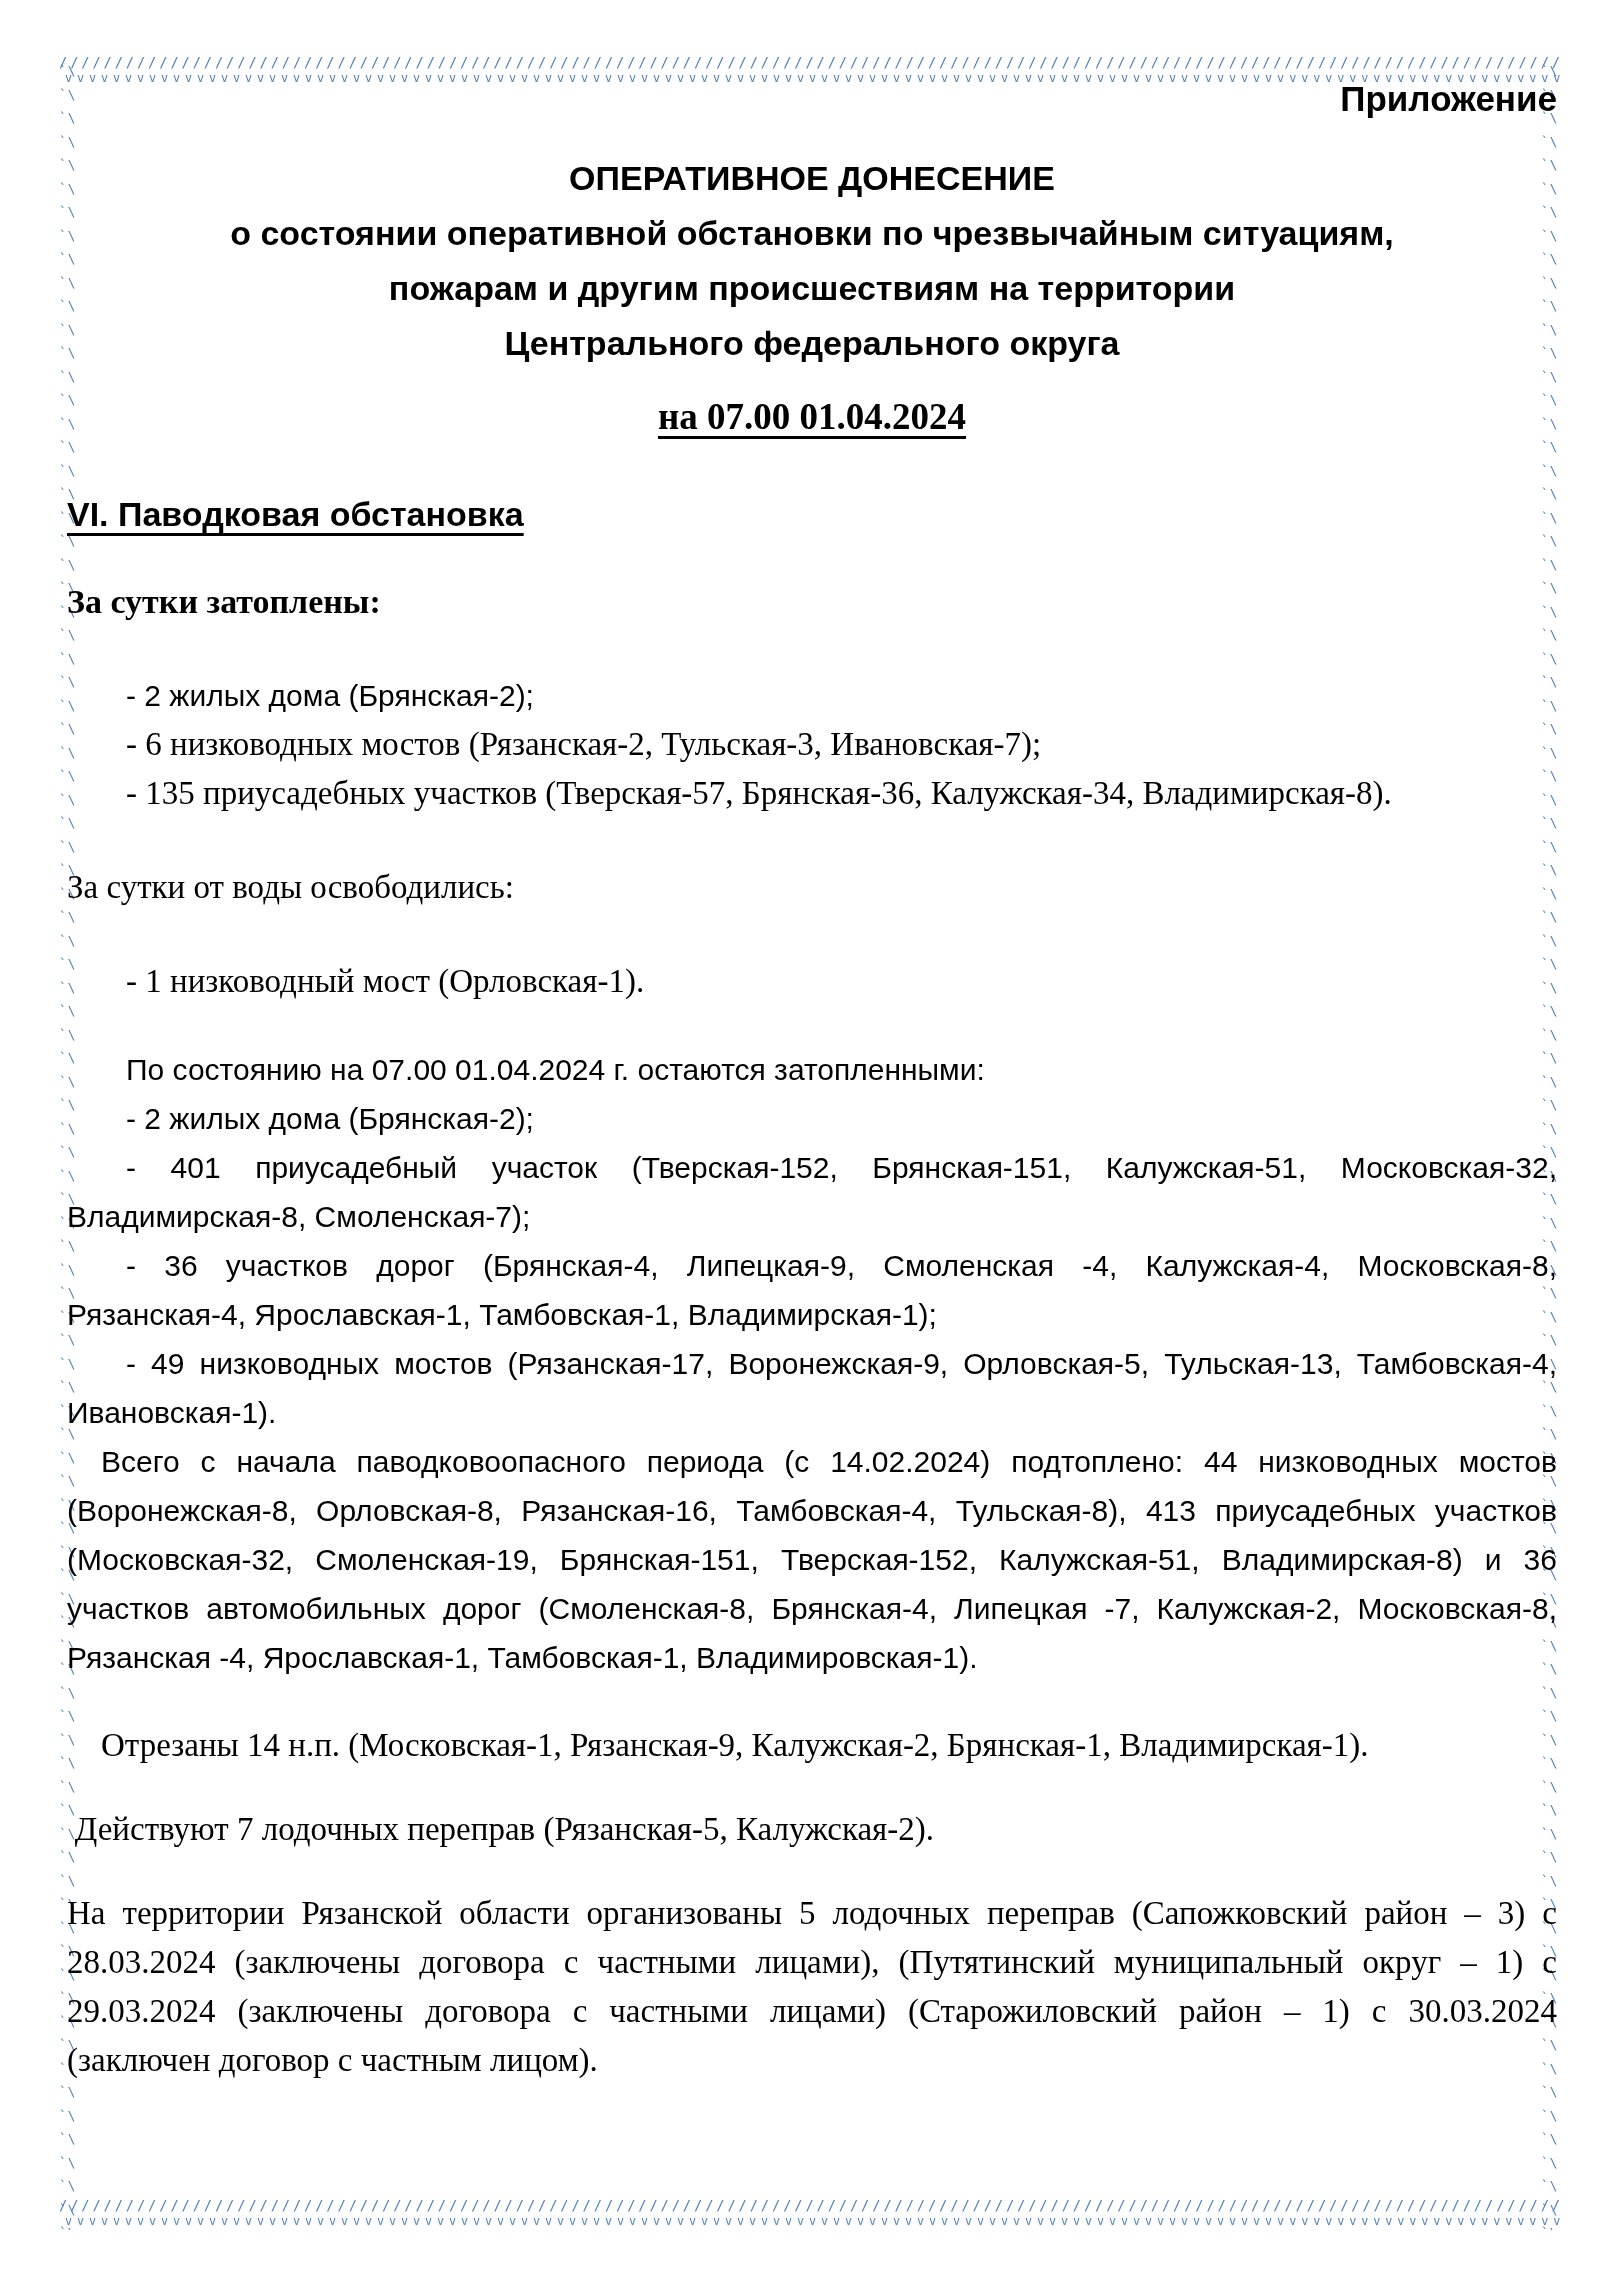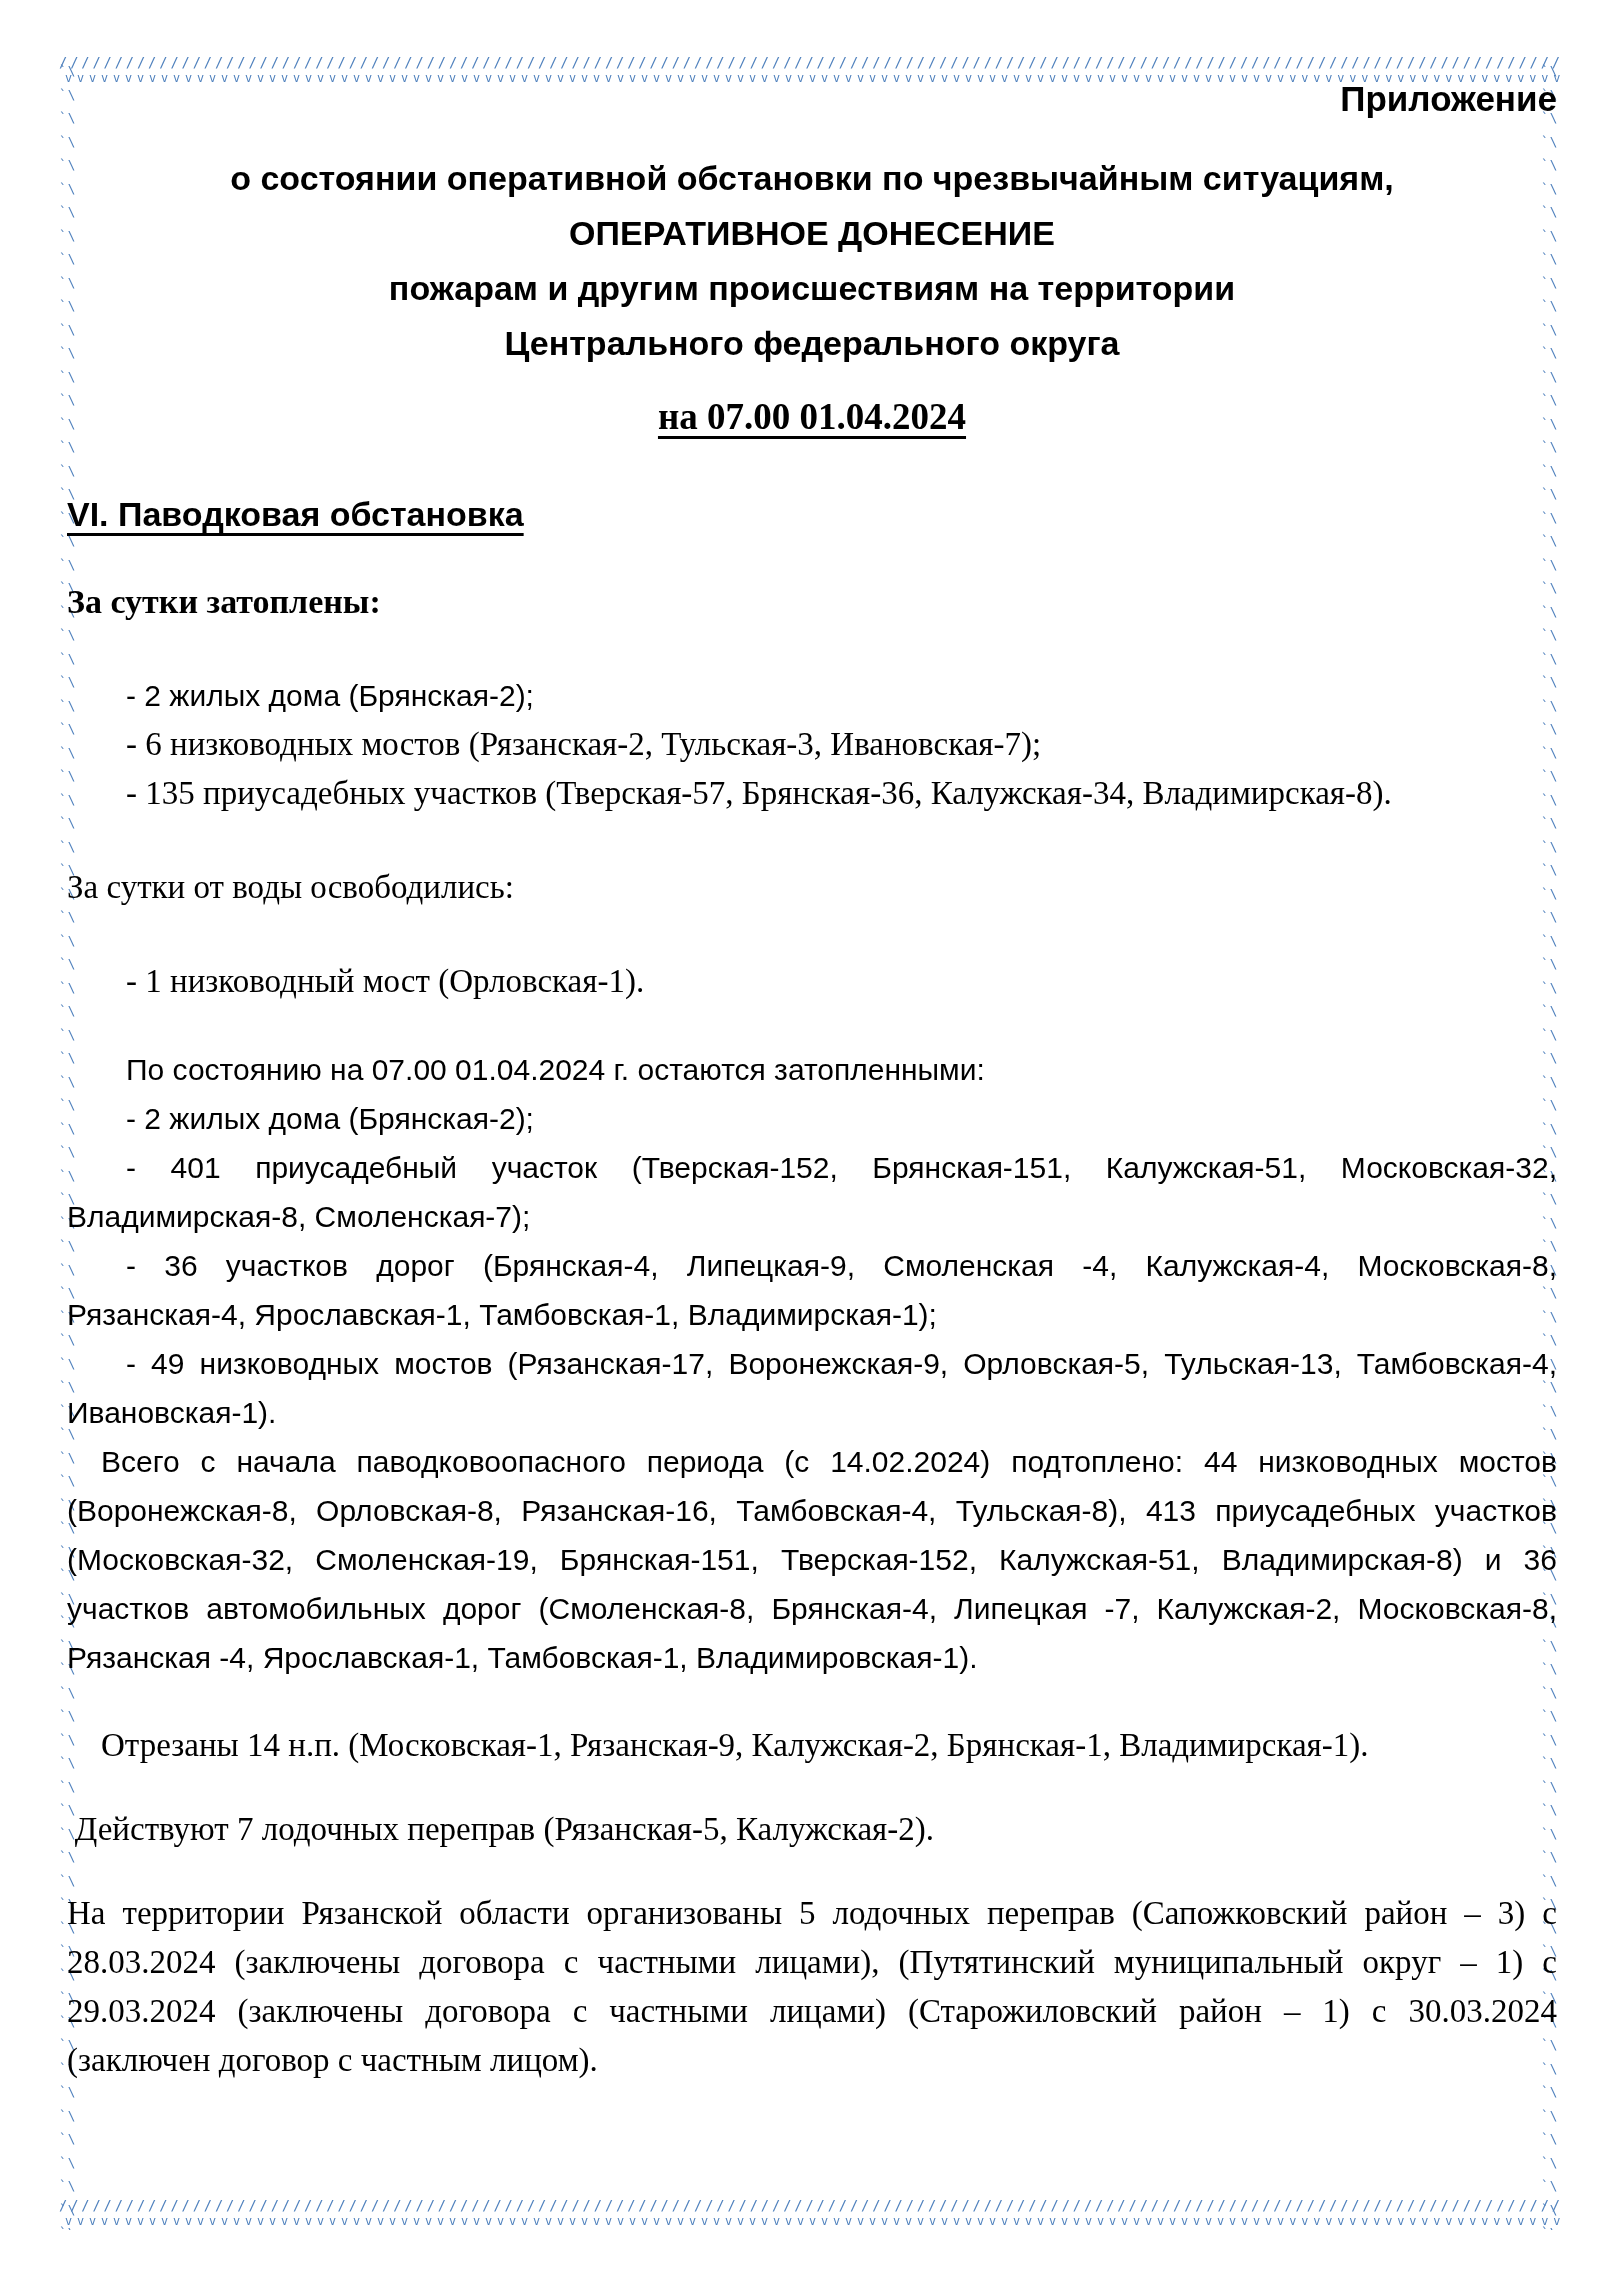--- a/index.html
+++ b/index.html
@@ -251,22 +251,22 @@
 `\
 `\
 `\
 `\
 `\</div>
 
   <div class="content">
     <div class="appendix">Приложение</div>
 
     <div class="title-block">
+      <div class="tline">ОПЕРАТИВНОЕ ДОНЕСЕНИЕ</div>
       <div class="tline">о состоянии оперативной обстановки по чрезвычайным ситуациям,</div>
-      <div class="tline">ОПЕРАТИВНОЕ ДОНЕСЕНИЕ</div>
       <div class="tline">пожарам и другим происшествиям на территории</div>
       <div class="tline">Центрального федерального округа</div>
     </div>
 
     <div class="date-line">
       <span>на 07.00 01.04.2024</span>
     </div>
 
     <div class="section-heading">
       <span>VI. Паводковая обстановка</span>

